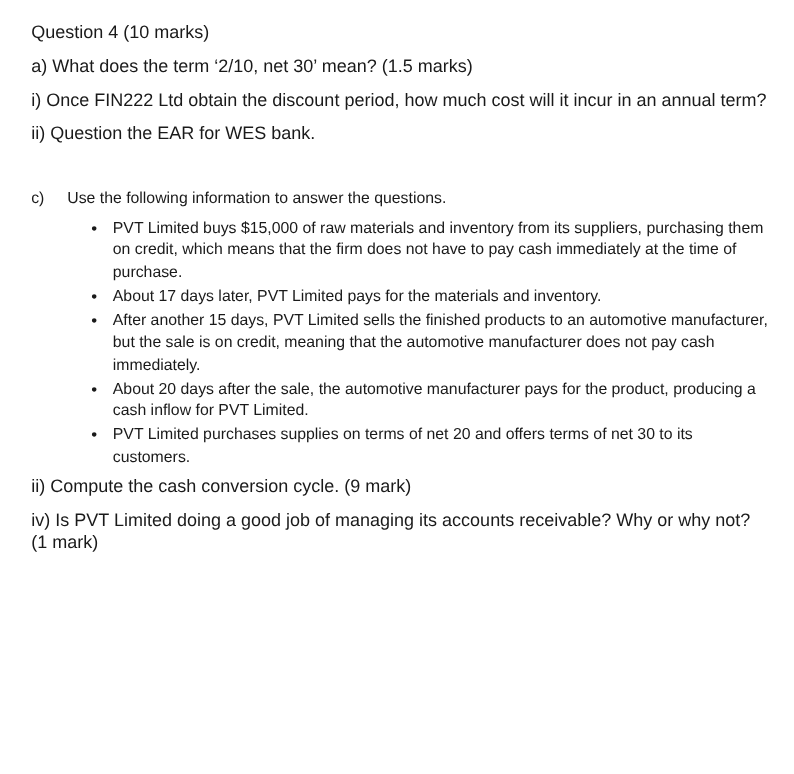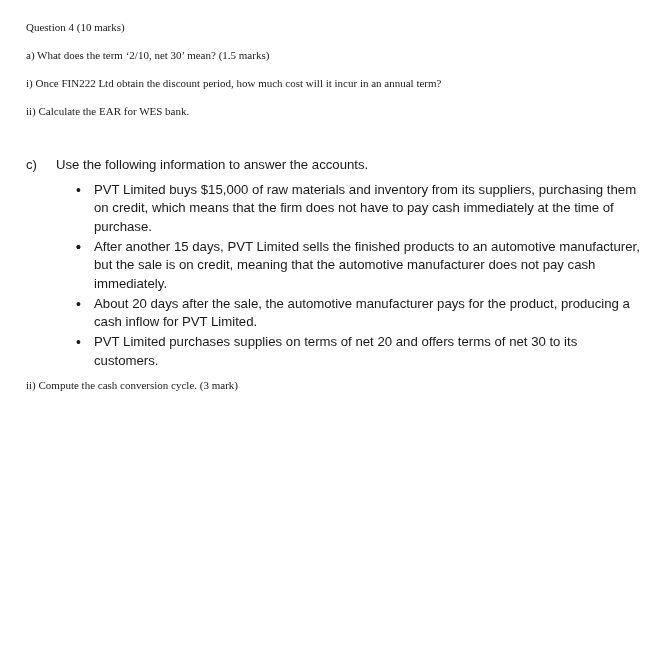--- a/index.html
+++ b/index.html
@@ -15,24 +15,23 @@
     -webkit-font-smoothing: antialiased;
   }
   .page {
     box-sizing: border-box;
     width: 662px;
     height: 645px;
     padding: 18px 22px 10px 26px;
     position: relative;
   }
   .line {
-    font-size: 11px;
+    font-size: 15px;
     line-height: 19.5px;
     margin: 0 0 8.5px 0;
-    font-family: Liberation Serif, serif;
   }
   .para {
     font-size: 13.2px;
     line-height: 19.5px;
     margin: 0 0 8.5px 0;
   }
   .spacer-lg {
     height: 26px;
   }
   .c-block {
@@ -77,35 +76,36 @@
 
 <div class="page">
 
   <p class="line">Question 4 (10 marks)</p>
 
   <p class="line">a) What does the term ‘2/10, net 30’ mean? (1.5 marks)</p>
 
 
   <div class="sub-list">
     <p class="line">i) Once FIN222 Ltd obtain the discount period, how much cost will it incur in an annual term?</p>
-    <p class="line">ii) Calculate the EAR for WES bank.</p>
+    <p class="line">ii) Question the EAR for WES bank.</p>
   </div>
 
   <div class="spacer-lg"></div>
 
   <div class="c-block">
     <span class="c-label">c)</span>
-    <span class="c-text">Use the following information to answer the accounts.</span>
+    <span class="c-text">Use the following information to answer the questions.</span>
   </div>
 
   <ul class="bullets">
     <li><span class="dot">•</span><span>PVT Limited buys $15,000 of raw materials and inventory from its suppliers, purchasing them on credit, which means that the firm does not have to pay cash immediately at the time of purchase.</span></li>
-    <li><span class="dot">•</span></li>
+    <li><span class="dot">•</span><span>About 17 days later, PVT Limited pays for the materials and inventory.</span></li>
     <li><span class="dot">•</span><span>After another 15 days, PVT Limited sells the finished products to an automotive manufacturer, but the sale is on credit, meaning that the automotive manufacturer does not pay cash immediately.</span></li>
     <li><span class="dot">•</span><span>About 20 days after the sale, the automotive manufacturer pays for the product, producing a cash inflow for PVT Limited.</span></li>
     <li><span class="dot">•</span><span>PVT Limited purchases supplies on terms of net 20 and offers terms of net 30 to its customers.</span></li>
   </ul>
 
   <div class="sub-list">
-    <p class="line">ii) Compute the cash conversion cycle. (3 mark)</p>
+    <p class="line">ii) Compute the cash conversion cycle. (9 mark)</p>
+    <p class="line">iv) Is PVT Limited doing a good job of managing its accounts receivable? Why or why not? (1 mark)</p>
   </div>
 
 </div>
 
 </body></html>

